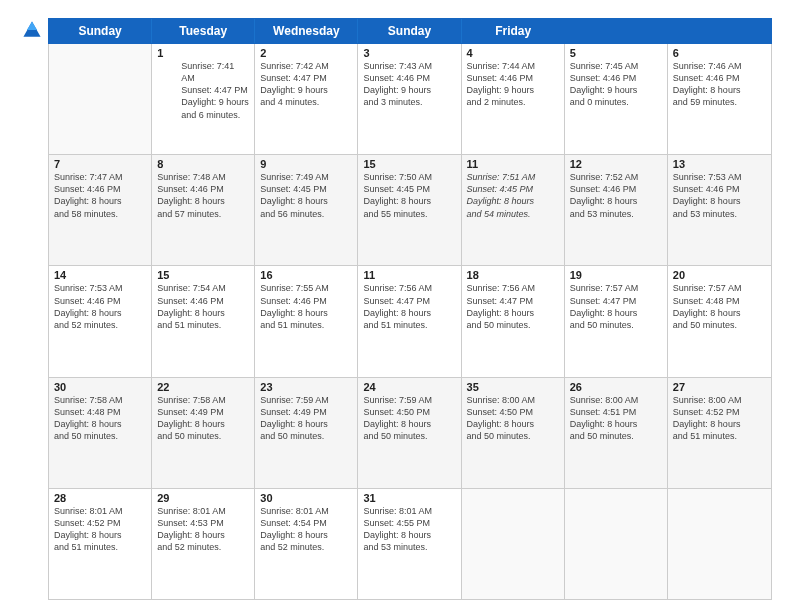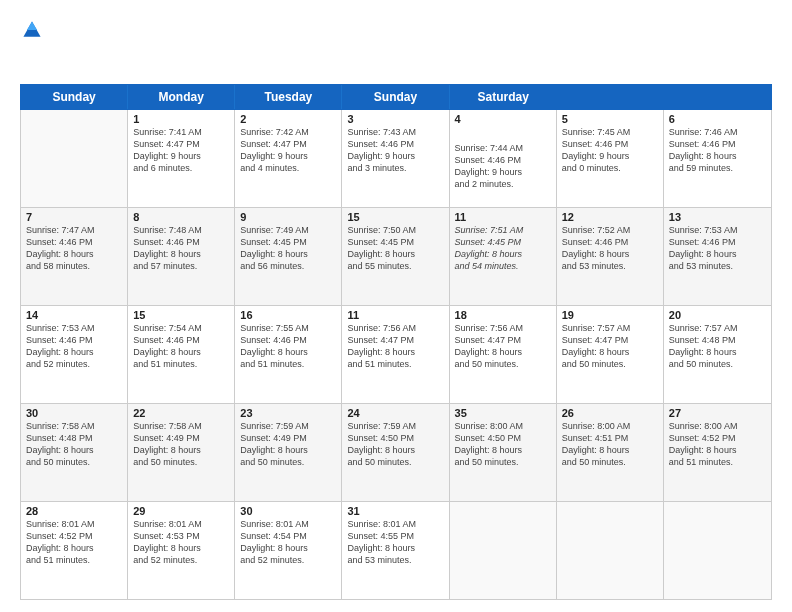--- a/index.html
+++ b/index.html
@@ -8,22 +8,21 @@
       height: 612px;
       font-family: Arial, sans-serif;
       background: #fff;
       overflow: hidden;
     }
     .page {
       width: 792px;
       height: 612px;
       padding: 18px 20px 12px 20px;
       display: flex;
-      flex-direction: column;
-      gap: 32px;
+      flex-direction: row;
     }
     .header {
       display: flex;
       justify-content: space-between;
       align-items: flex-start;
       margin-bottom: 10px;
     }
     .logo {
       display: flex;
       align-items: center;
@@ -130,52 +129,52 @@
     </div>
     <div class="title-block">
       <div class="month-year"></div>
       <div class="location"></div>
     </div>
   </div>
 
   <div class="calendar">
     <div class="cal-header">
     <div class="cal-header-cell">Sunday</div>
-        <div class="cal-header-cell">Monday</div>
         <div class="cal-header-cell">Tuesday</div>
+        <div class="cal-header-cell">Wednesday</div>
         <div class="cal-header-cell">Sunday</div>
-        <div class="cal-header-cell">Saturday</div>
+        <div class="cal-header-cell">Friday</div>
       </div>
     <div class="cal-body">
     <div class="cal-row">
           <div class="cal-cell empty"></div>
           <div class="cal-cell">
             <div class="day-num">1</div>
-            <div class="cell-text" style="white-space: pre-line;">Sunrise: 7:41 AM
+            <div class="cell-text" style="white-space: pre-line; margin-left: 24px;">Sunrise: 7:41 AM
 Sunset: 4:47 PM
 Daylight: 9 hours
 and 6 minutes.</div>
           </div>
           <div class="cal-cell">
             <div class="day-num">2</div>
             <div class="cell-text" style="white-space: pre-line;">Sunrise: 7:42 AM
 Sunset: 4:47 PM
 Daylight: 9 hours
 and 4 minutes.</div>
           </div>
           <div class="cal-cell">
             <div class="day-num">3</div>
             <div class="cell-text" style="white-space: pre-line;">Sunrise: 7:43 AM
 Sunset: 4:46 PM
 Daylight: 9 hours
 and 3 minutes.</div>
           </div>
           <div class="cal-cell">
             <div class="day-num">4</div>
-            <div class="cell-text" style="white-space: pre-line; margin-top: 16px;">Sunrise: 7:44 AM
+            <div class="cell-text" style="white-space: pre-line;">Sunrise: 7:44 AM
 Sunset: 4:46 PM
 Daylight: 9 hours
 and 2 minutes.</div>
           </div>
           <div class="cal-cell">
             <div class="day-num">5</div>
             <div class="cell-text" style="white-space: pre-line;">Sunrise: 7:45 AM
 Sunset: 4:46 PM
 Daylight: 9 hours
 and 0 minutes.</div>

